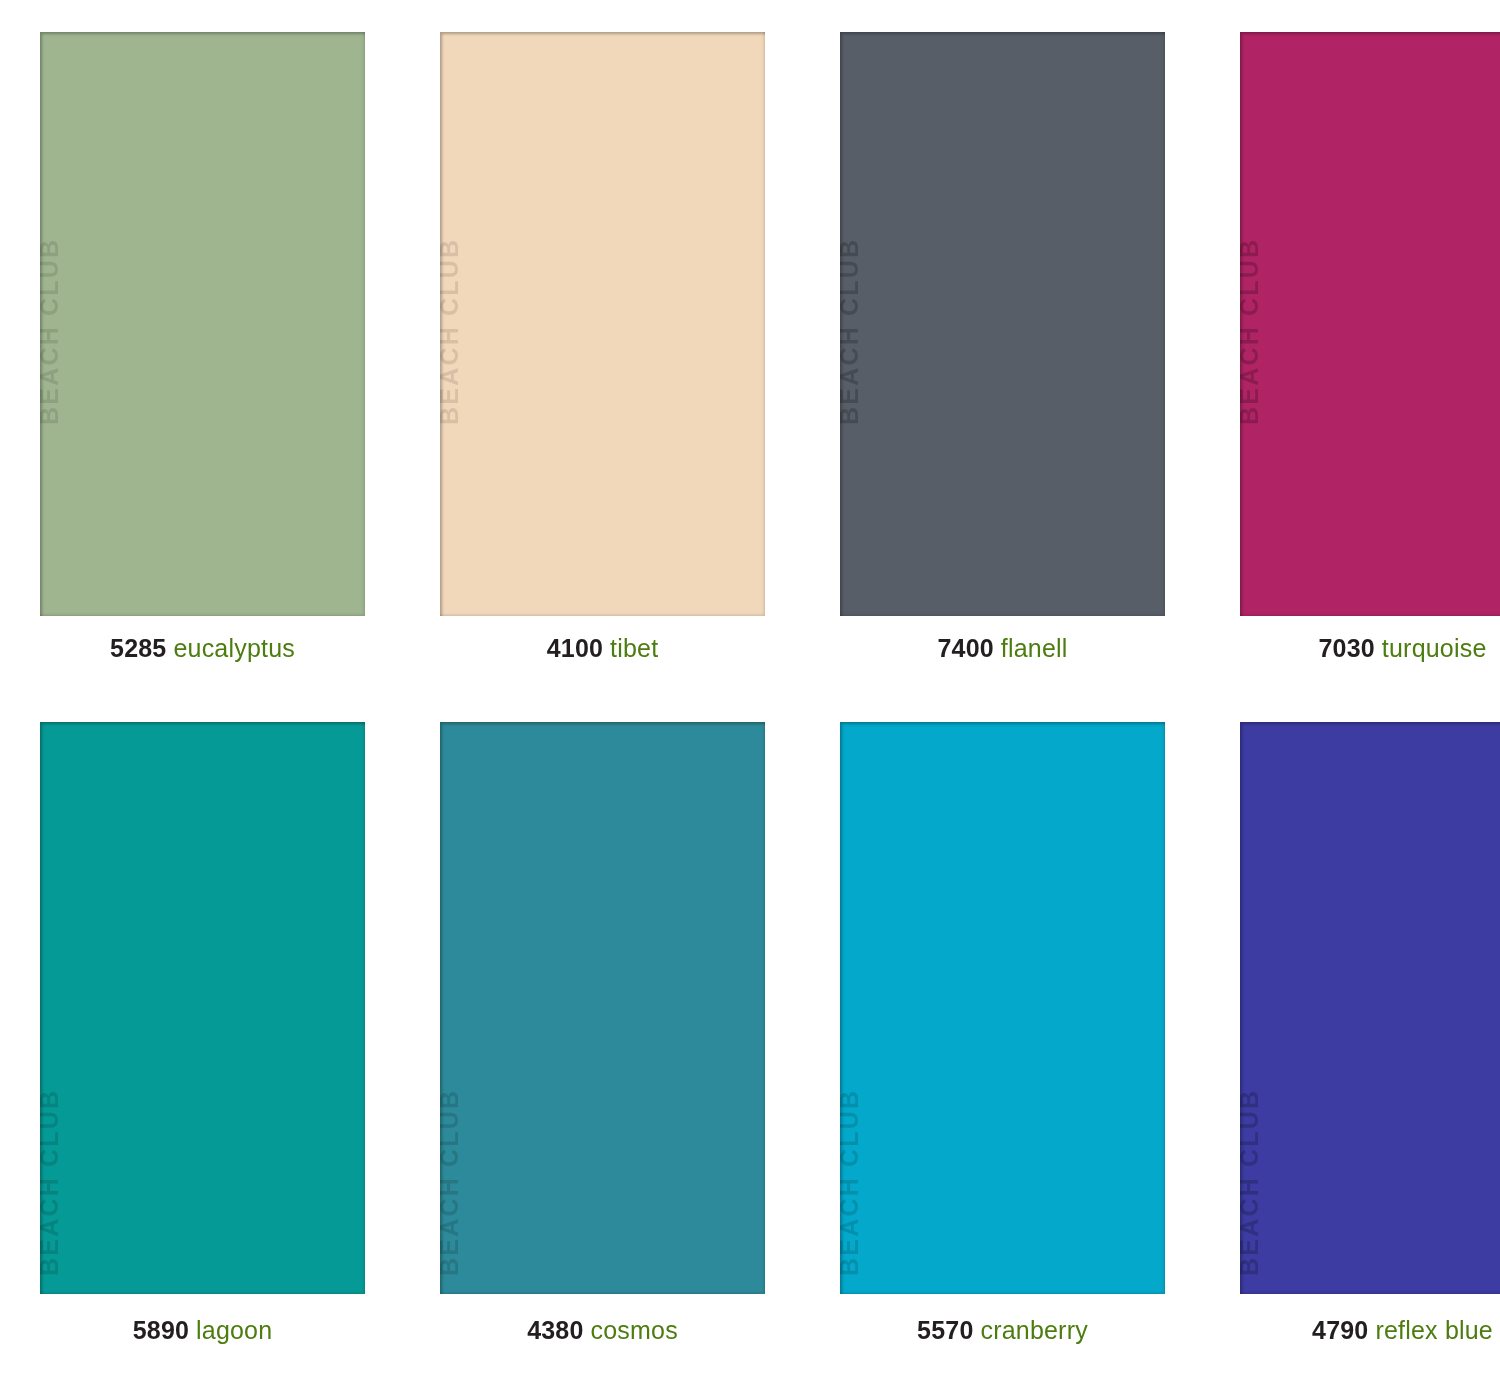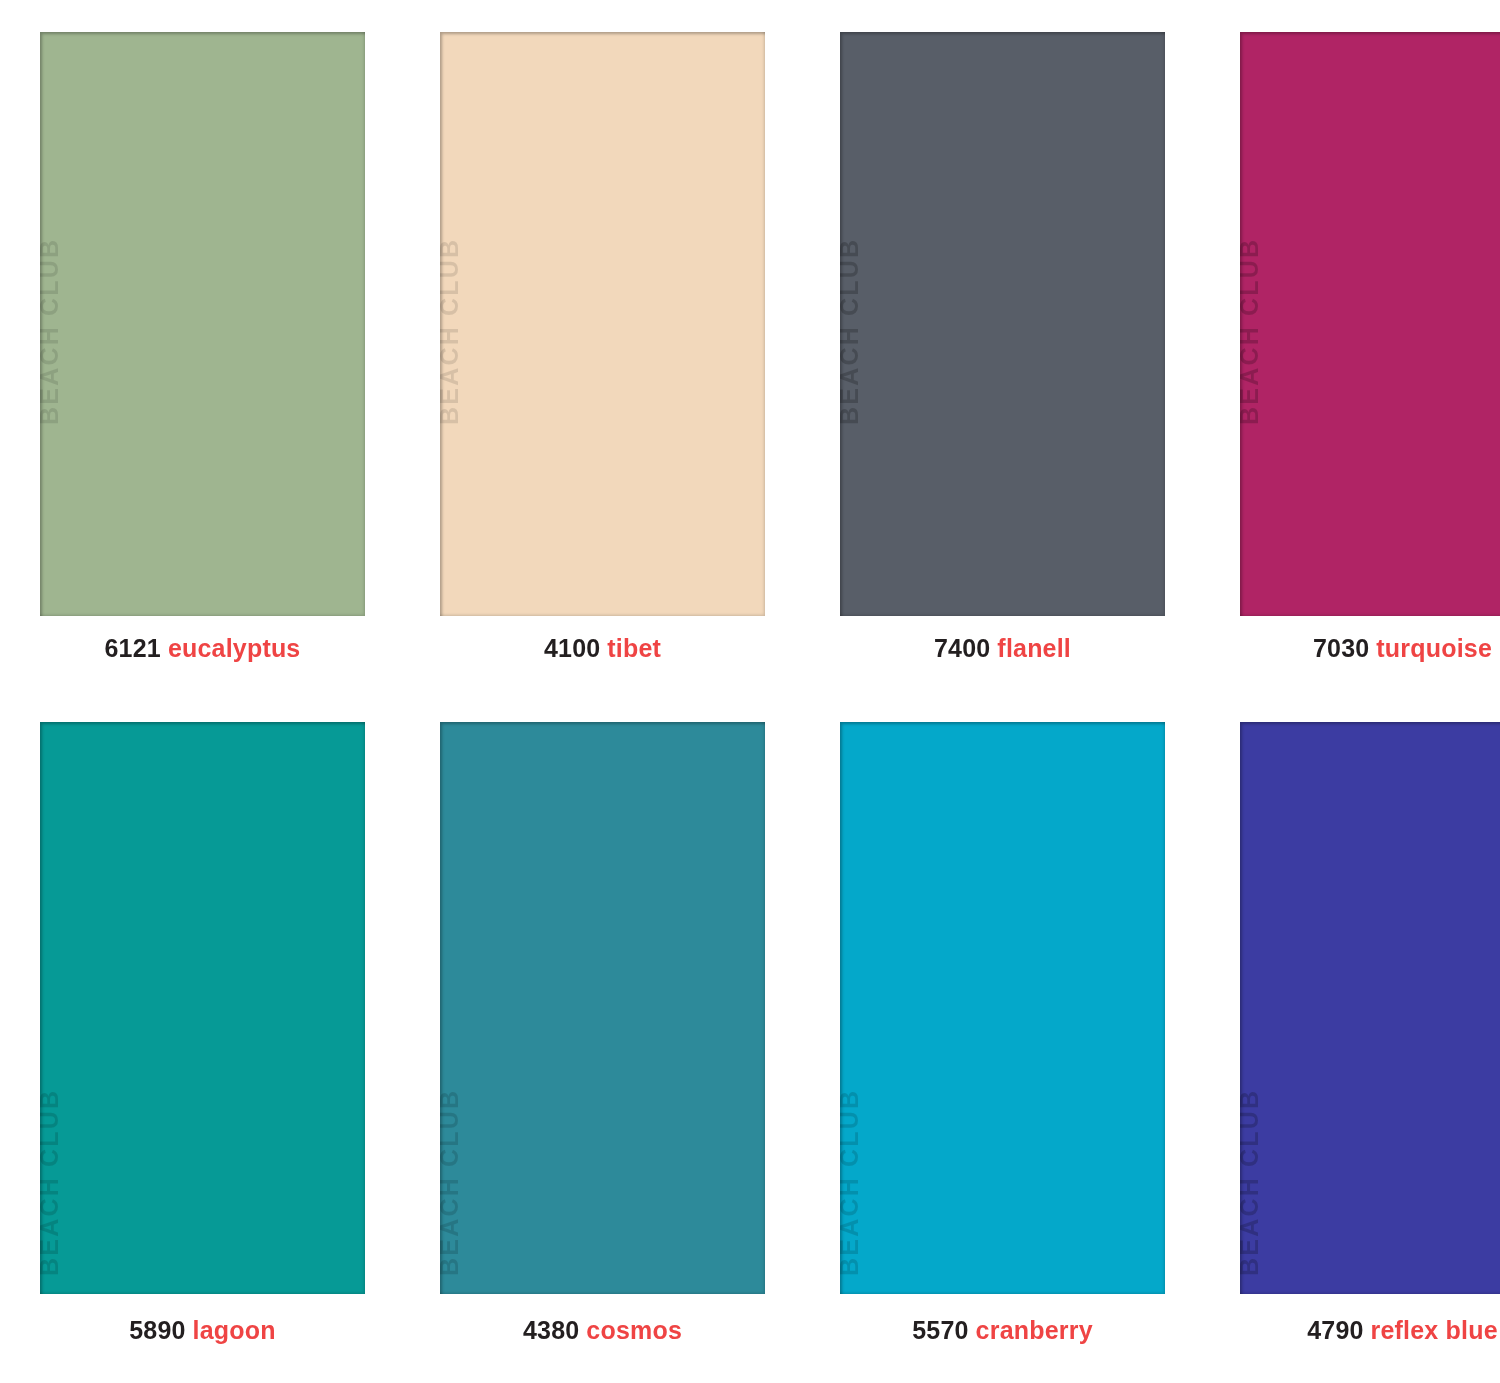--- a/index.html
+++ b/index.html
@@ -104,35 +104,35 @@
     top: 596px;
   }
 
   .caption .code {
     font-weight: 700;
     color: #231f20;
     letter-spacing: 0.2px;
   }
 
   .caption .cname {
-    font-weight: 700;
-    color: #ef4444;
+    font-weight: 400;
+    color: #4d7c0f;
     letter-spacing: 0.2px;
   }
 </style>
 </head>
 <body>
 
 <div class="palette-sheet">
   <div class="swatch-grid">
       <div class="swatch-cell row-top">
         <div class="chip light-chip" style="background: rgb(159, 181, 144);">
           <div class="watermark">BEACH CLUB</div>
         </div>
-        <div class="caption"><span class="code">6121</span> <span class="cname">eucalyptus</span></div>
+        <div class="caption"><span class="code">5285</span> <span class="cname">eucalyptus</span></div>
       </div>
       <div class="swatch-cell row-top">
         <div class="chip light-chip" style="background: rgb(242, 216, 187);">
           <div class="watermark">BEACH CLUB</div>
         </div>
         <div class="caption"><span class="code">4100</span> <span class="cname">tibet</span></div>
       </div>
       <div class="swatch-cell row-top">
         <div class="chip dark-chip" style="background: rgb(88, 94, 104);">
           <div class="watermark">BEACH CLUB</div>

